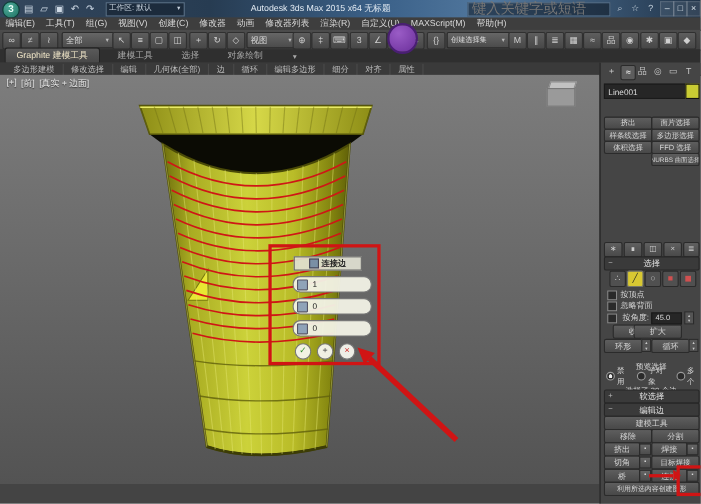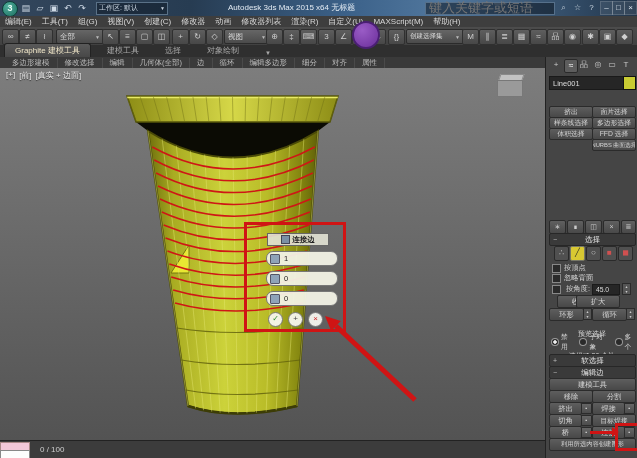--- a/index.html
+++ b/index.html
@@ -431,19 +431,14 @@
     <div class="pbtn" style="left:3px;top:369px;width:31px;height:11px;font-size:7.3px">桥</div>
     <span class="setbox abs" style="left:35px;top:370px">▪</span>
     <div class="pbtn" style="left:46px;top:369px;width:31px;height:11px;font-size:7.3px">连接</div>
     <span class="setbox abs" style="left:78px;top:370px">▪</span>
     <div class="pbtn" style="left:3px;top:381px;width:85px;height:11px;font-size:6.3px">利用所选内容创建图形</div>
 
     <div class="panelarrow"></div>
     <div class="panelredbox"></div>
   </div>
 
-  <div class="statusbar">
-    <div class="listener-pink"></div>
-    <div class="listener-white"></div>
-    <span class="frame">0 / 100</span>
-  </div>
 
 </div>
 
 </body></html>

